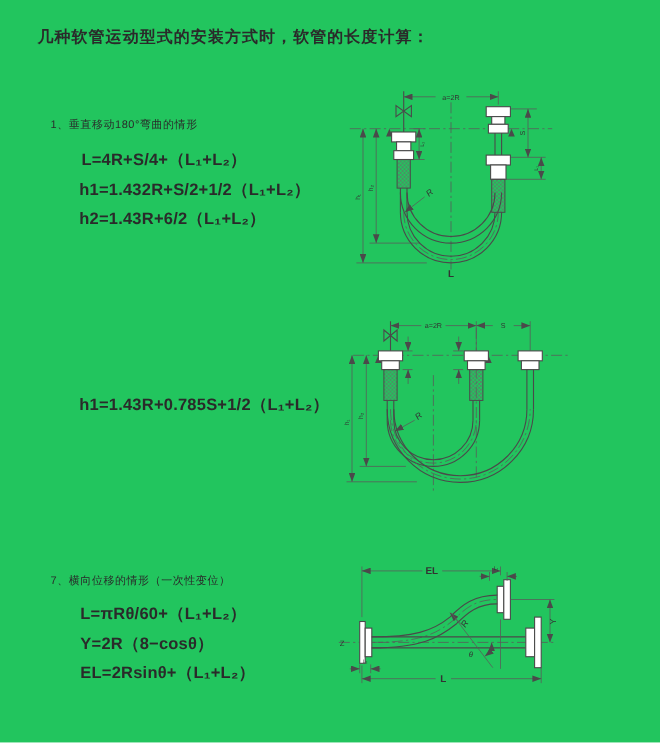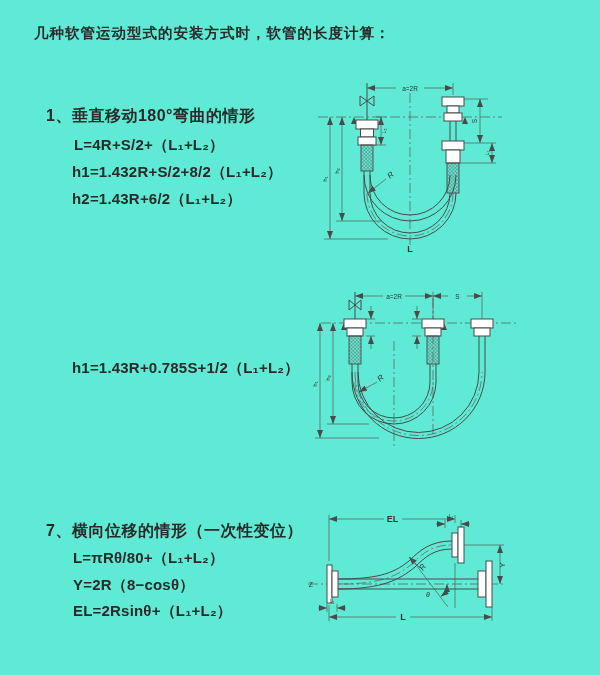--- a/index.html
+++ b/index.html
@@ -1,52 +1,52 @@
 <!DOCTYPE html>
 <html><head>
 <meta charset="utf-8">
 <style>
   html,body{margin:0;padding:0;background:#ffffff;}
   .page{
-    position:relative;width:600px;height:675px;background:#5eead4;overflow:hidden;
+    position:relative;width:600px;height:675px;background:#22c55e;overflow:hidden;
     font-family:"Liberation Sans","DejaVu Sans",sans-serif;color:#2a2a2a;
   }
   .doc-title{
     position:absolute;left:34px;top:24px;font-size:14.5px;font-weight:bold;letter-spacing:1px;
   }
   .sec-heading{
-    position:absolute;font-size:16px;font-weight:bold;letter-spacing:0.5px;white-space:nowrap;
+    position:absolute;font-size:10px;font-weight:normal;letter-spacing:0.5px;white-space:nowrap;
   }
   .formula{
     position:absolute;font-size:15px;font-weight:bold;letter-spacing:0.2px;white-space:nowrap;
   }
   .diagram{position:absolute;}
   svg text{fill:#333;font-family:"Liberation Sans","DejaVu Sans",sans-serif;}
   .dl{stroke:#4a4a4a;stroke-width:1;fill:none;}          
   .dm{stroke:#5a5a5a;stroke-width:0.7;fill:none;}        
   .cl{stroke:#5a5a5a;stroke-width:0.7;fill:none;stroke-dasharray:10 3 2 3;} 
   .fit{stroke:#4a4a4a;stroke-width:1;fill:#ffffff;}
   .tri{fill:#4a4a4a;stroke:none;}
 </style>
 </head>
 <body>
 
 <div class="page">
 
   <div class="doc-title">几种软管运动型式的安装方式时，软管的长度计算：</div>
 
   <div class="sec-heading" style="left:46px;top:106px">1、垂直移动180°弯曲的情形</div>
-  <div class="formula" style="left:74px;top:136px">L=4R+S/2+（L₁+L₂）</div>
-  <div class="formula" style="left:72px;top:163px">h1=1.432R+S/2+8/2（L₁+L₂）</div>
+  <div class="formula" style="left:74px;top:136px">L=4R+S/4+（L₁+L₂）</div>
+  <div class="formula" style="left:72px;top:163px">h1=1.432R+S/2+1/2（L₁+L₂）</div>
   <div class="formula" style="left:72px;top:190px">h2=1.43R+6/2（L₁+L₂）</div>
 
   <div class="formula" style="left:72px;top:359px">h1=1.43R+0.785S+1/2（L₁+L₂）</div>
 
   <div class="sec-heading" style="left:46px;top:521px">7、横向位移的情形（一次性变位）</div>
-  <div class="formula" style="left:73px;top:549px">L=πRθ/80+（L₁+L₂）</div>
+  <div class="formula" style="left:73px;top:549px">L=πRθ/60+（L₁+L₂）</div>
   <div class="formula" style="left:73px;top:576px">Y=2R（8−cosθ）</div>
   <div class="formula" style="left:73px;top:602px">EL=2Rsinθ+（L₁+L₂）</div>
 
   <svg class="diagram" style="left:310px;top:75px" width="280" height="185" viewBox="0 0 280 185">
     <defs>
       <marker id="ar1" markerUnits="userSpaceOnUse" markerWidth="8" markerHeight="6" refX="8" refY="3" orient="auto-start-reverse">
         <path d="M0,0 L8,3 L0,6 Z" fill="#4a4a4a"></path>
       </marker>
       <pattern id="hx1" width="3.5" height="3.5" patternUnits="userSpaceOnUse">
         <path d="M0,0 L3.5,3.5 M3.5,0 L0,3.5" stroke="#6a6a6a" stroke-width="0.5"></path>

